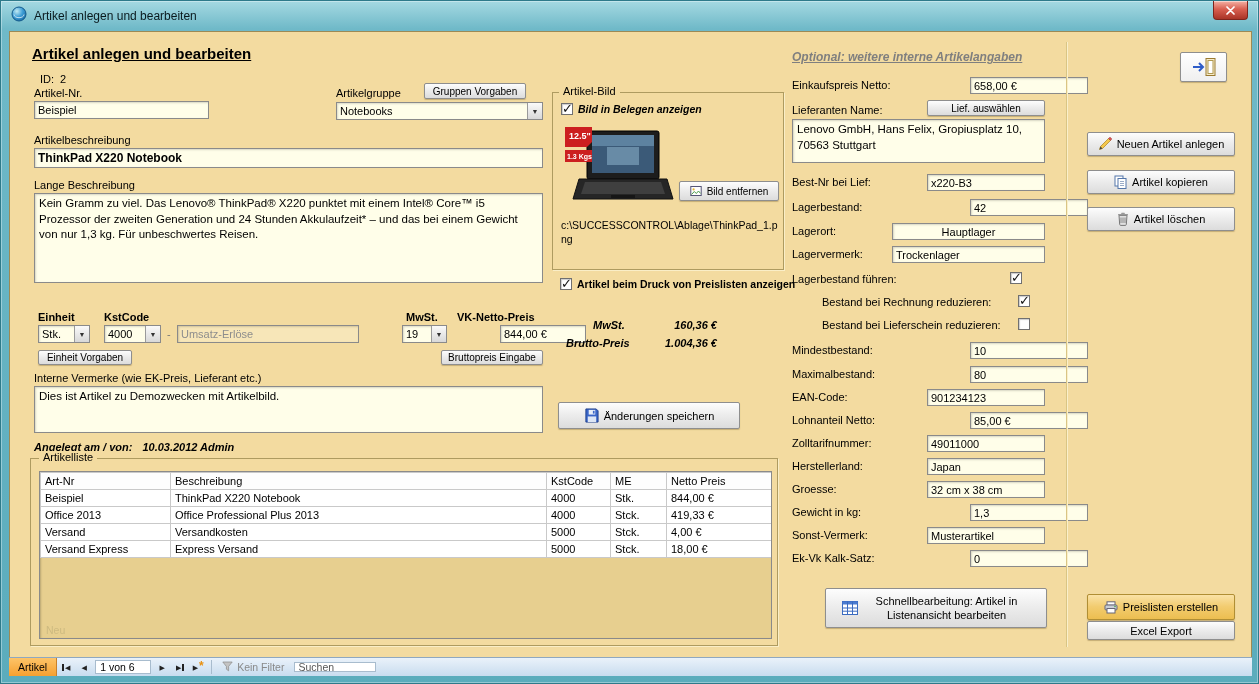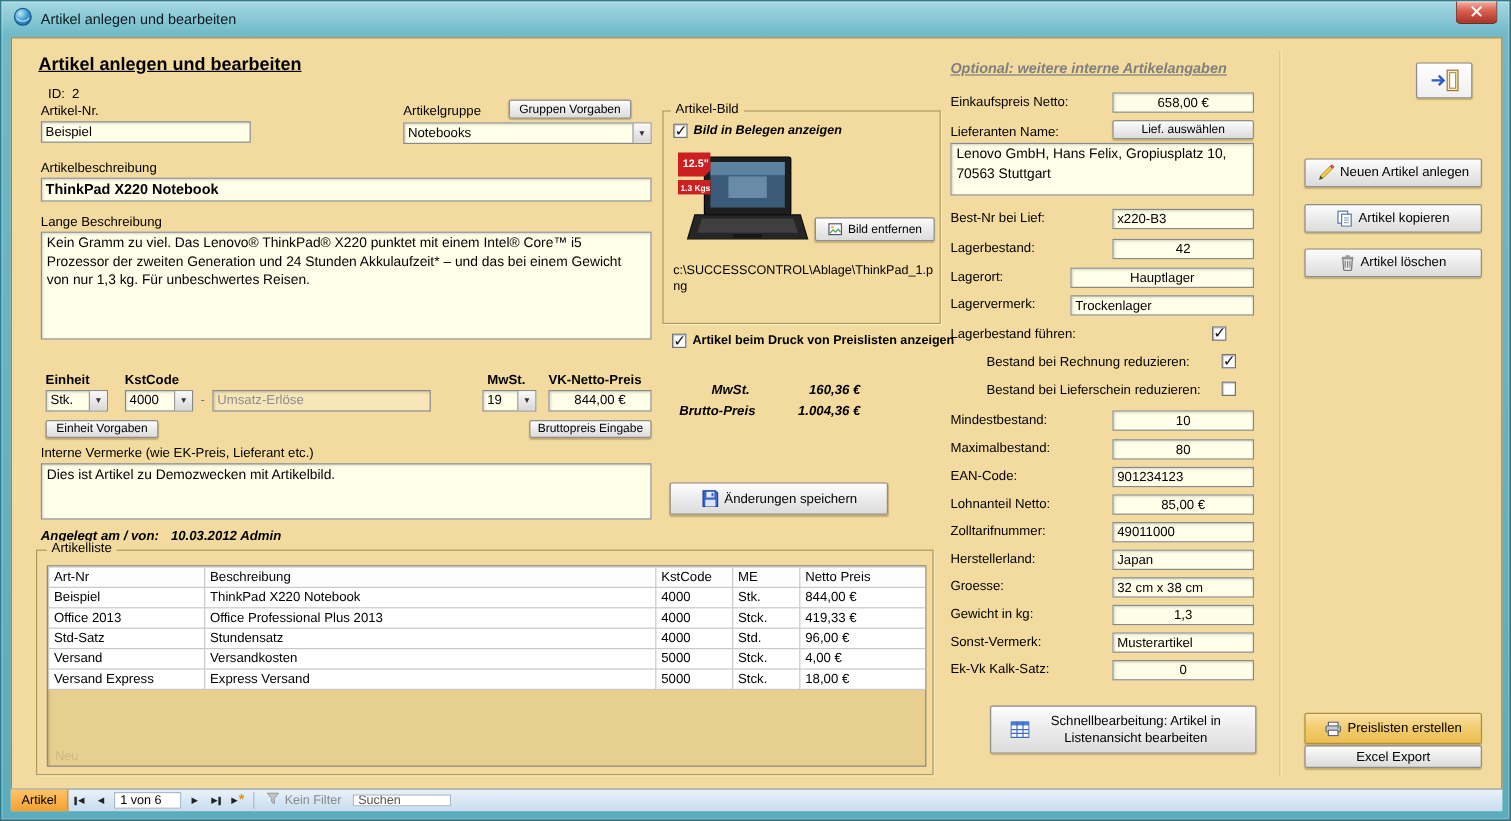--- a/index.html
+++ b/index.html
@@ -11,21 +11,21 @@
   .close-btn{position:absolute;right:10px;top:0;width:35px;height:19px;background:linear-gradient(#F4B3A6,#D95F50 45%,#A93427);border:1px solid #7E241C;border-top:none;border-radius:0 0 4px 4px;display:flex;align-items:center;justify-content:center;cursor:pointer;box-shadow:inset 0 1px 0 rgba(255,255,255,.45);}
   
   .form{position:absolute;left:8px;top:30px;width:1243px;height:628px;background:#F3DBA0;border:1px solid #9C8A55;}
   .lbl{position:absolute;font-size:11px;color:#000;white-space:nowrap;}
   .lbl.b{font-weight:bold;}
   .lbl.i{font-style:italic;font-weight:bold;}
   .lbl.gray{color:#777;}
   .page-title{position:absolute;font-size:15px;font-weight:bold;text-decoration:underline;color:#000;}
   .opt-title{position:absolute;font-size:12px;font-weight:bold;font-style:italic;text-decoration:underline;color:#7F7F7F;}
   .tfield{position:absolute;background:#FFFEE9;border:1px solid #8A8A8A;box-shadow:inset 1px 1px 2px rgba(0,0,0,.16);font-family:inherit;font-size:11px;color:#000;padding:0 3px;}
-  .tfield.right{text-align:center;}
+  .tfield.right{text-align:left;margin-left:43px;}
   .tfield.bold{font-weight:bold;font-size:12px;}
   .tfield:disabled{color:#8d8d8d;background:#F7E6B8;}
   textarea.tfield{resize:none;padding:2px 4px;line-height:1.35;overflow:hidden;font-size:11.5px;}
   .btn{position:absolute;display:flex;align-items:center;justify-content:center;gap:5px;background:linear-gradient(#FDFDFD,#ECECEC 48%,#DCDCDC);border:1px solid #8E8E8E;border-radius:2px;font-family:inherit;font-size:11px;color:#000;cursor:pointer;box-shadow:0 1px 1px rgba(90,70,20,.3);}
   .btn.small{font-size:10px;}
   .btn.hl{background:linear-gradient(#FAE2A6,#F2CC70 48%,#ECBE50);border-color:#B08E34;}
   .btn .icon{display:flex;align-items:center;}
   .combo{position:absolute;background:#FFFEE9;border:1px solid #8A8A8A;box-shadow:inset 1px 1px 2px rgba(0,0,0,.14);display:flex;align-items:center;cursor:pointer;}
   .combo-val{flex:1;font-size:11px;padding:0 3px;white-space:nowrap;overflow:hidden;}
   .combo-arrow{width:15px;align-self:stretch;background:linear-gradient(#FAFAFA,#D8D8D8);border-left:1px solid #9a9a9a;font-size:7px;display:flex;align-items:center;justify-content:center;color:#333;flex:none;}
@@ -169,27 +169,20 @@
                 <td>844,00 €</td>
               </tr>
               <tr>
                 <td>Office 2013</td>
                 <td>Office Professional Plus 2013</td>
                 <td>4000</td>
                 <td>Stck.</td>
                 <td>419,33 €</td>
               </tr>
               <tr>
-                <td>Std-Satz</td>
-                <td>Stundensatz</td>
-                <td>4000</td>
-                <td>Std.</td>
-                <td>96,00 €</td>
-              </tr>
-              <tr>
                 <td>Versand</td>
                 <td>Versandkosten</td>
                 <td>5000</td>
                 <td>Stck.</td>
                 <td>4,00 €</td>
               </tr>
               <tr>
                 <td>Versand Express</td>
                 <td>Express Versand</td>
                 <td>5000</td>

